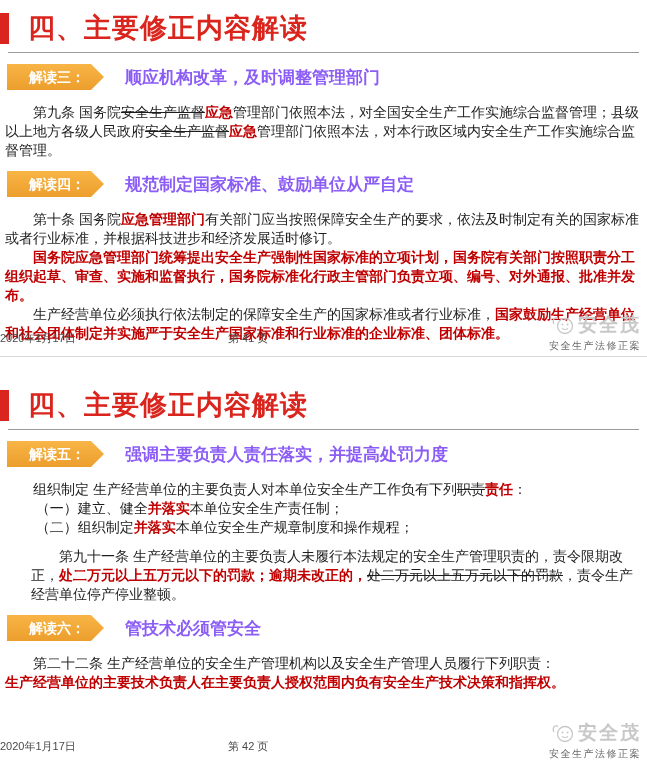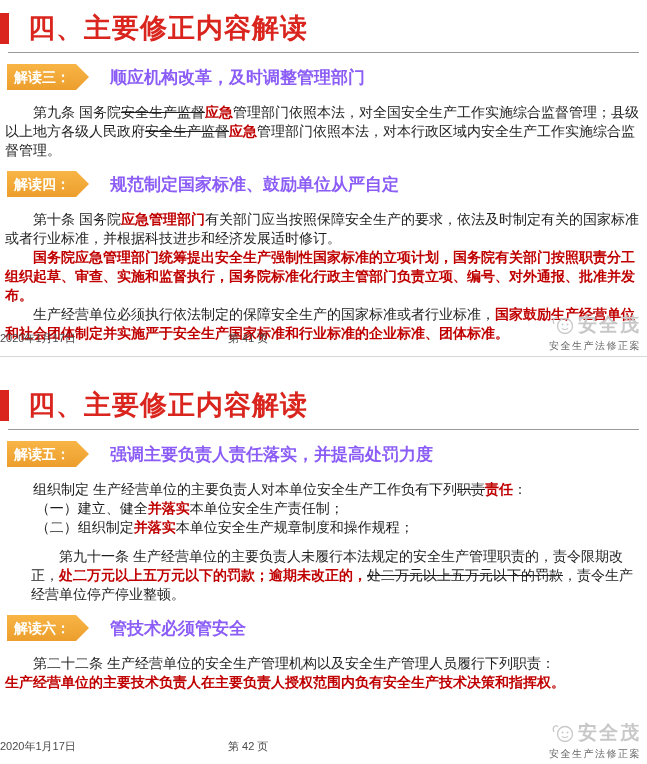--- a/index.html
+++ b/index.html
@@ -14,21 +14,21 @@
 
   .title-row { display:flex; align-items:center; padding-top:13px; }
   .slide-2 .title-row { padding-top:33px; }
   .title-bar { width:9px; height:31px; background:#d9251d; margin-right:19px; flex:0 0 auto; }
   .page-title { font-size:27px; font-weight:bold; color:#d9251d; letter-spacing:1px; line-height:1.1; }
 
   .title-rule { height:1px; background:#9a9a9a; margin:8px 8px 0 8px; }
 
   .section-header { display:flex; align-items:center; margin:11px 0 0 7px; }
   .pennant {
-    height:26px; line-height:26px; padding:0 19px 0 7px;
+    height:26px; line-height:26px; padding:0 19px 0 22px;
     background:linear-gradient(180deg,#f8b546,#ec9e2c);
     color:#ffffff; font-weight:bold; font-size:14px; white-space:nowrap;
     clip-path:polygon(0 0, calc(100% - 13px) 0, 100% 50%, calc(100% - 13px) 100%, 0 100%);
   }
   .section-heading { margin-left:21px; font-size:17px; font-weight:bold; color:#8b5cf6; white-space:nowrap; }
 
   .body { margin:13px 5px 0 5px; font-size:14px; line-height:19px; color:#1d1d1d; }
   .para { margin:0; }
   .para.indent { text-indent:2em; }
   .para.list { padding-left:2.2em; }

